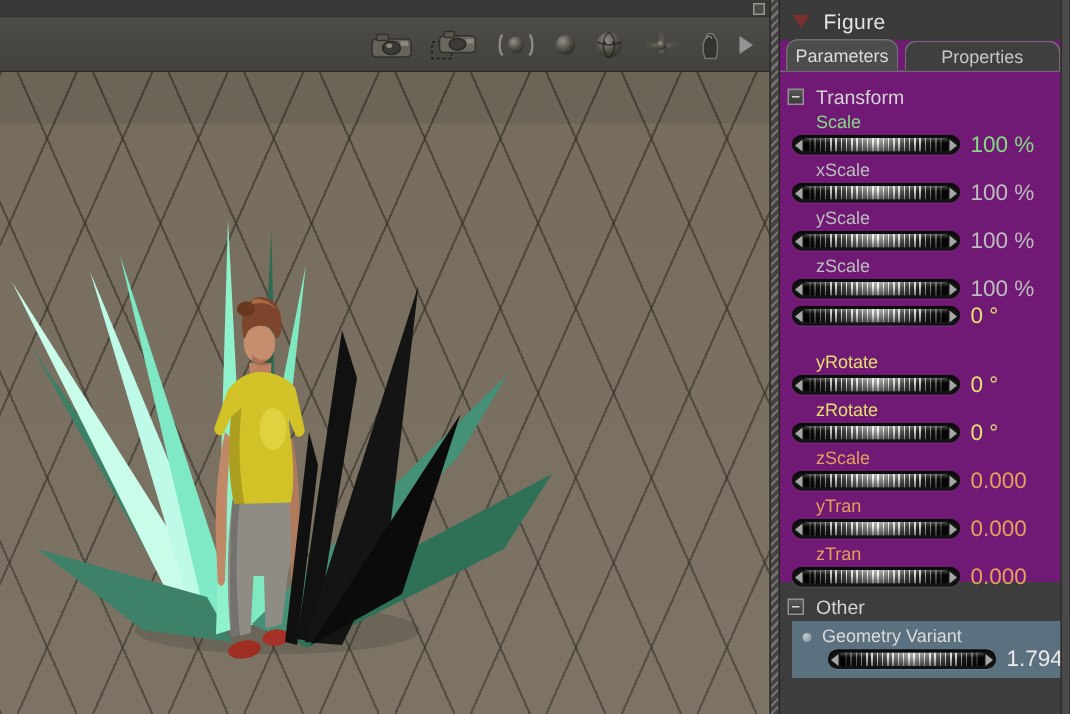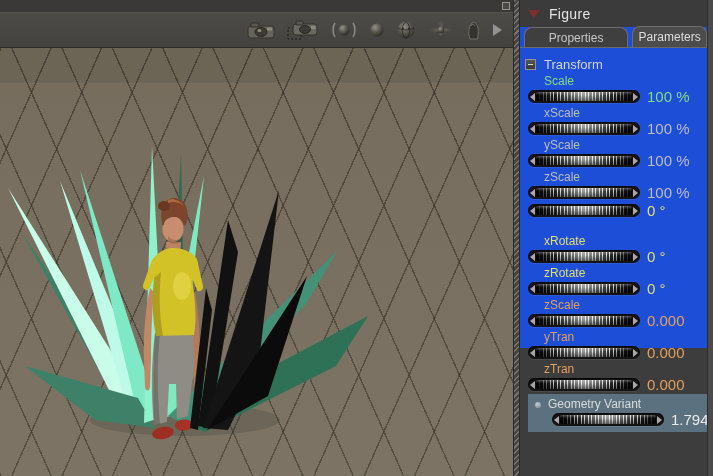--- a/index.html
+++ b/index.html
@@ -21,21 +21,21 @@
       repeating-linear-gradient(114deg, rgba(50,44,34,0.55) 0px 1.5px, transparent 1.5px 46px),
       #786f5f;}
   .scene svg{position:absolute;left:0;top:0;}
 
   
   .panel-edge{position:absolute;left:513px;top:0;width:7px;height:476px;
     background:repeating-linear-gradient(135deg,#73726f 0 1.5px,#454443 1.5px 4px);
     border-left:1px solid #2a2a2a;border-right:1px solid #2a2a2a;}
 
   
-  .panel{position:absolute;left:520px;top:0;width:193px;height:348px;background:#1d4ed8;}
+  .panel{position:absolute;left:520px;top:0;width:193px;height:388px;background:#701a75;}
   .panel-right-edge{position:absolute;right:0;top:0;width:6px;height:476px;background:#4a4a4a;border-left:1px solid #2d2d2d;}
   .panel-header{display:flex;align-items:center;gap:9px;height:27px;padding-left:8px;background:#3b3b3b;}
   .hdr-tri{width:0;height:0;border-left:6px solid transparent;border-right:6px solid transparent;border-top:8px solid #7d2f2f;}
   .panel-title{color:#e4e4e4;font-size:14px;letter-spacing:0.3px;}
   .tabbar{display:flex;gap:4px;height:21px;padding:0 6px 0 4px;border-bottom:1px solid #6b6b6b;align-items:flex-end;}
   .tab{border:1px solid #6e6e6e;border-bottom:none;border-radius:8px 8px 0 0;height:20px;
     display:flex;align-items:center;justify-content:center;font-size:12px;color:#c6c6c6;background:#3f3f3f;}
   .tab.active{background:#4c4c4c;color:#dcdcdc;height:21px;}
   .tab-parameters{width:76px;}
   .tab-properties{width:106px;}
@@ -230,22 +230,22 @@
 
   <div class="panel-edge"></div>
 
   <div class="panel">
     <div class="panel-header">
       <div class="hdr-tri"></div>
       <div class="panel-title">Figure</div>
     </div>
 
     <div class="tabbar">
+      <div class="tab tab-parameters active">Parameters</div>
       <div class="tab tab-properties">Properties</div>
-      <div class="tab tab-parameters active">Parameters</div>
     </div>
 
     <div class="panel-body">
 
       <div class="sec-header">
         <div class="collapse-box">
             <span class="minus"></span>
           </div>
         <div class="sec-title">Transform</div>
       </div>
@@ -303,21 +303,21 @@
           <div class="dial">
               <span class="d-arrow left"></span>
               <span class="drum"></span>
               <span class="d-arrow right"></span>
             </div>
           <div class="pvalue">0 °</div>
         </div>
       </div>
 
       <div class="param c-rotate">
-        <div class="plabel">xRotate</div>
+        <div class="plabel">yRotate</div>
         <div class="pline">
           <div class="dial">
               <span class="d-arrow left"></span>
               <span class="drum"></span>
               <span class="d-arrow right"></span>
             </div>
           <div class="pvalue">0 °</div>
         </div>
       </div>
 
@@ -362,20 +362,26 @@
         <div class="pline">
           <div class="dial">
               <span class="d-arrow left"></span>
               <span class="drum"></span>
               <span class="d-arrow right"></span>
             </div>
           <div class="pvalue">0.000</div>
         </div>
       </div>
 
+      <div class="sec-header">
+        <div class="collapse-box">
+            <span class="minus"></span>
+          </div>
+        <div class="sec-title">Other</div>
+      </div>
 
       <div class="param selected c-selected">
         <div class="bullet"></div>
         <div class="plabel">Geometry Variant</div>
         <div class="pline">
           <div class="dial">
               <span class="d-arrow left"></span>
               <span class="drum"></span>
               <span class="d-arrow right"></span>
             </div>

